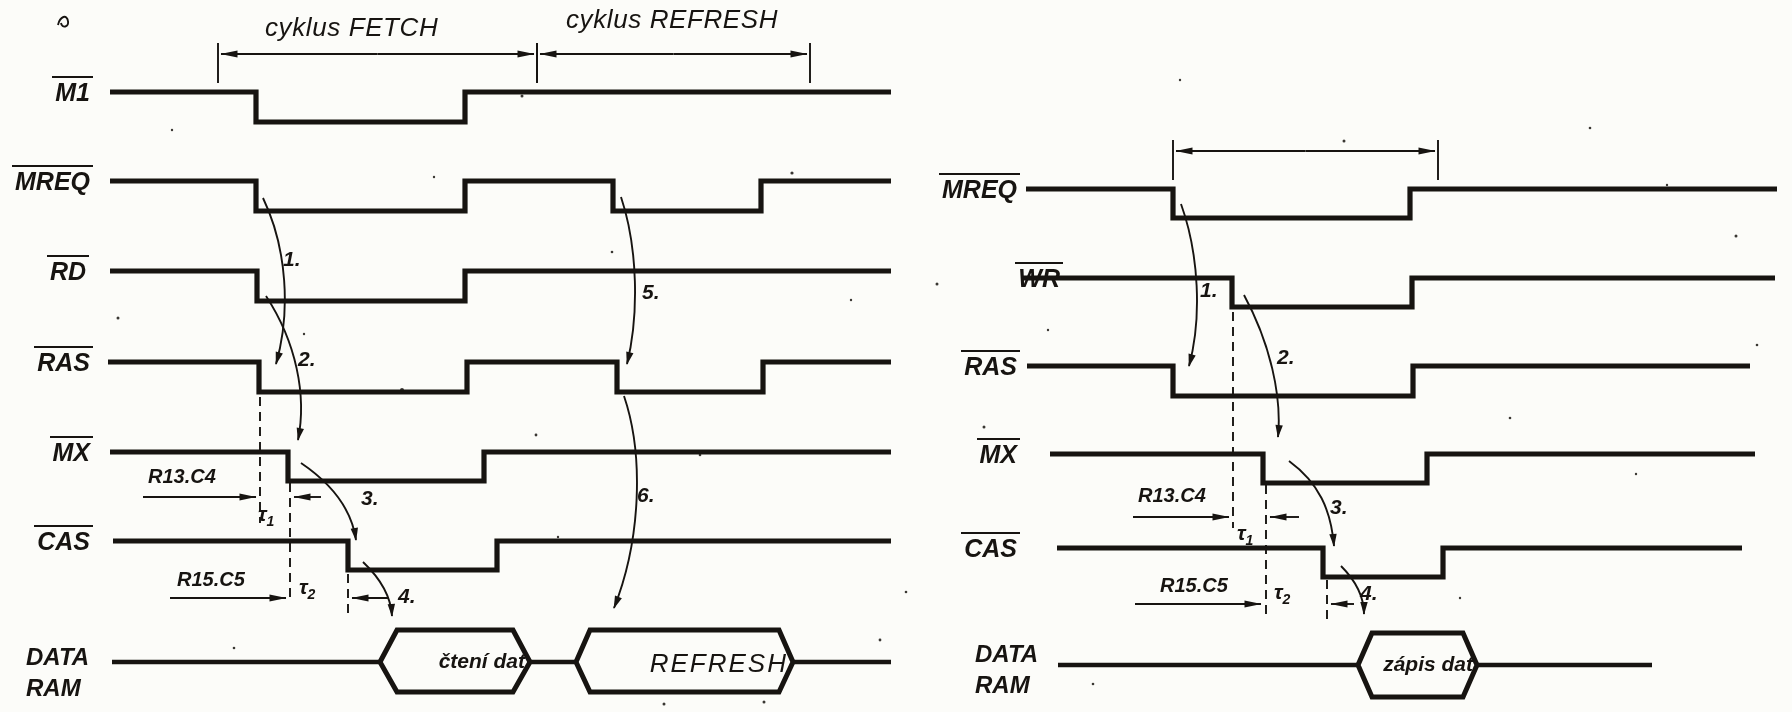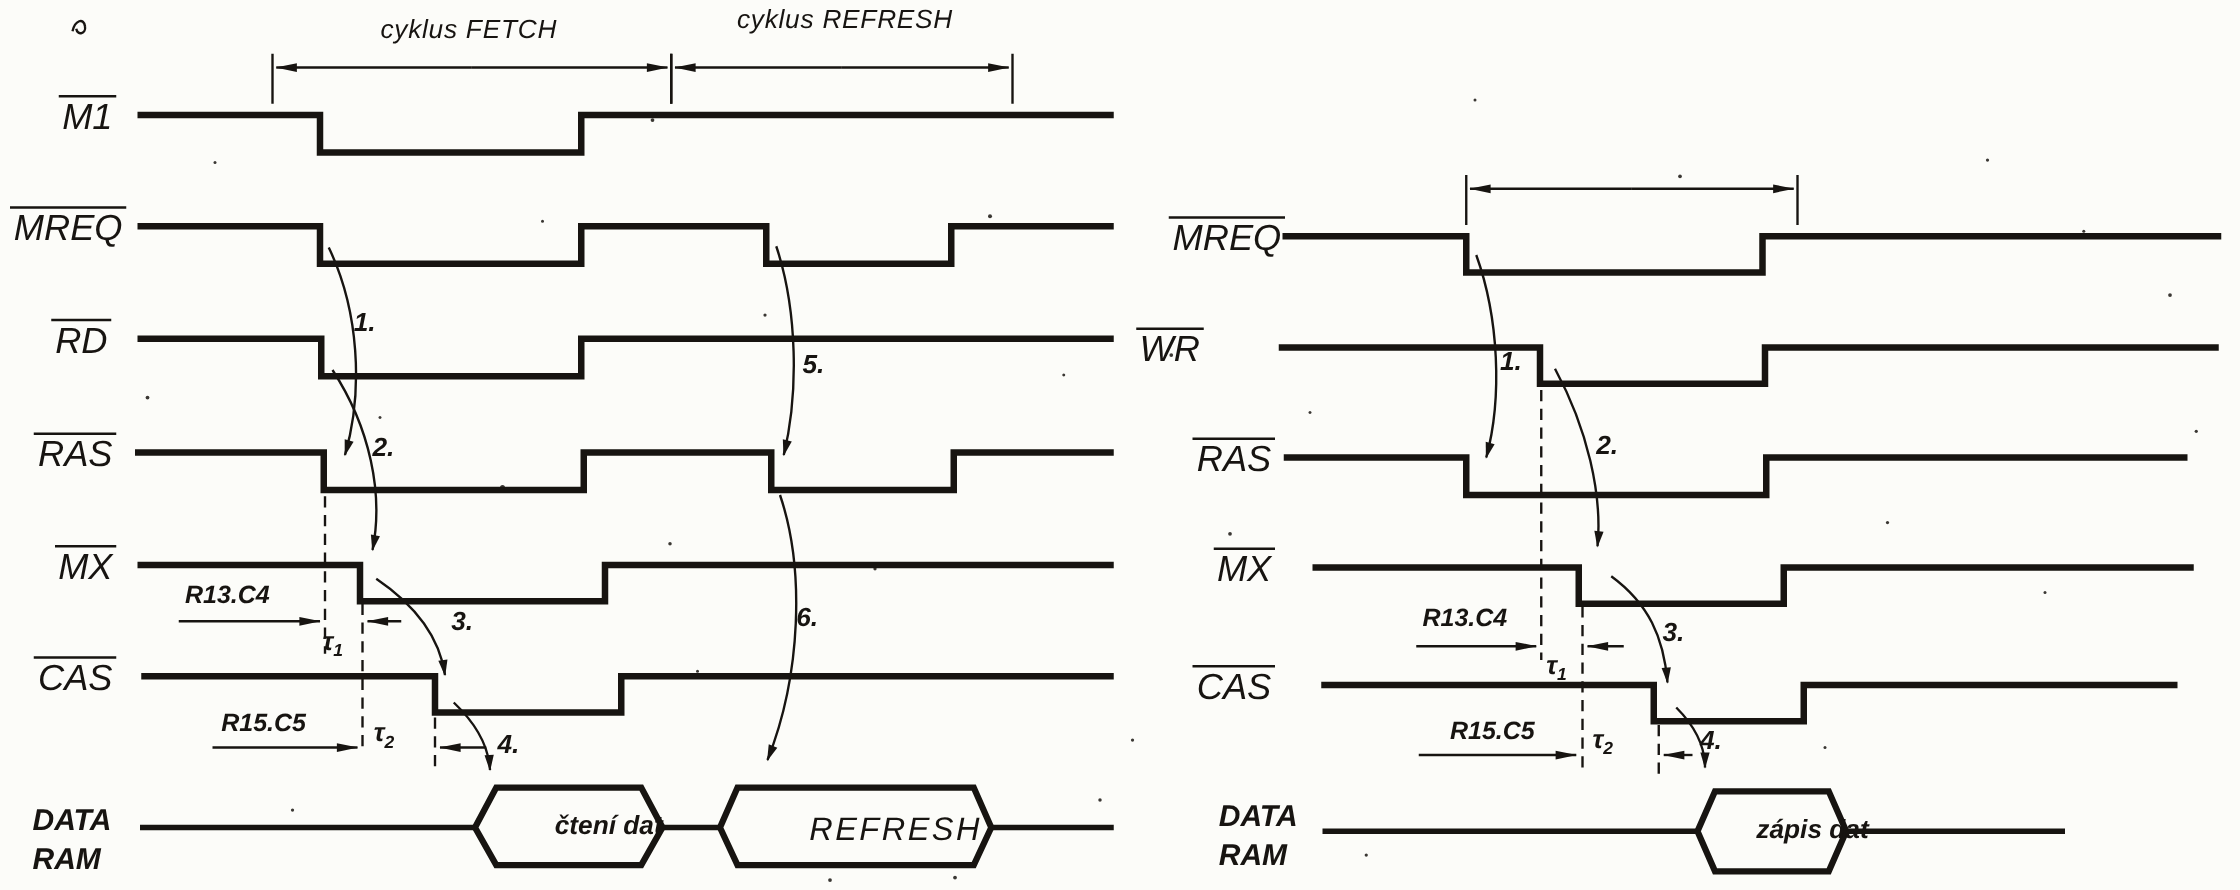--- a/index.html
+++ b/index.html
@@ -13,29 +13,29 @@
   }
   #linework{position:absolute;left:0;top:0;}
   .wave{fill:none;stroke:#171411;stroke-width:5.2;stroke-linejoin:miter;}
   .bus{stroke:#171411;stroke-width:4.4;}
   .busbox{fill:none;stroke:#171411;stroke-width:5;stroke-linejoin:miter;}
   .thin{stroke:#171411;stroke-width:1.9;fill:none;}
   .dash{stroke:#171411;stroke-width:1.9;fill:none;stroke-dasharray:9 6;}
   .curve{stroke:#171411;stroke-width:1.9;fill:none;}
   .speck{fill:#171411;opacity:.85;}
   .lab{position:absolute;font-style:italic;white-space:nowrap;color:#171411;}
-  .sig{font-weight:400;font-size:29px;text-align:right;line-height:1.05;}
+  .sig{font-weight:700;font-size:25px;text-align:right;line-height:1.05;}
   .sig .ovl{display:inline-block;border-top:2.6px solid #171411;padding:1px 3px 0 3px;}
   .datalab{font-weight:700;font-size:24px;text-align:left;line-height:1.05;}
-  .cyc{font-size:21px;text-align:center;letter-spacing:.6px;font-weight:500;}
+  .cyc{font-size:26px;text-align:left;letter-spacing:.6px;font-weight:500;}
   .dimlab{font-size:20px;font-weight:600;}
   .tau{font-size:21px;font-weight:600;}
   .tau sub{font-size:14px;}
   .num{font-size:21px;font-weight:600;}
-  .buslab{font-weight:700;font-size:21px;text-align:center;margin-left:32px;}
+  .buslab{font-weight:700;font-size:21px;text-align:right;}
   .buslab.plain{font-weight:500;font-size:26px;letter-spacing:2px;}
 </style>
 </head>
 <body>
 
 <div id="stage">
 
   <svg id="linework" width="1792" height="712" viewBox="0 0 1792 712">
     <defs>
       <marker id="ah" viewBox="0 0 18 9" refX="17" refY="4.5" markerWidth="18" markerHeight="9" orient="auto" markerUnits="userSpaceOnUse">
@@ -174,21 +174,21 @@
   <div class="lab num" style="left:361px;top:486px">3.</div>
   <div class="lab num" style="left:398px;top:584px">4.</div>
   <div class="lab num" style="left:642px;top:280px">5.</div>
   <div class="lab num" style="left:637px;top:483px">6.</div>
 
   <div class="lab buslab" style="left:385px;top:649px;width:140px">čtení dat</div>
   <div class="lab buslab plain" style="left:581px;top:648px;width:207px">REFRESH</div>
 
 
   <div class="lab sig" style="left:935px;top:173px;width:85px"><span class="ovl">MREQ</span></div>
-  <div class="lab sig" style="left:888px;top:262px;width:75px"><span class="ovl">WR</span></div>
+  <div class="lab sig" style="left:988px;top:262px;width:75px"><span class="ovl">WR</span></div>
   <div class="lab sig" style="left:945px;top:350px;width:75px"><span class="ovl">RAS</span></div>
   <div class="lab sig" style="left:945px;top:438px;width:75px"><span class="ovl">MX</span></div>
   <div class="lab sig" style="left:945px;top:532px;width:75px"><span class="ovl">CAS</span></div>
   <div class="lab datalab" style="left:975px;top:641px">DATA</div>
   <div class="lab datalab" style="left:975px;top:672px">RAM</div>
 
   <div class="lab dimlab" style="left:1138px;top:484px">R13.C4</div>
   <div class="lab tau" style="left:1237px;top:521px"><span>τ</span><sub>1</sub></div>
   <div class="lab dimlab" style="left:1160px;top:574px">R15.C5</div>
   <div class="lab tau" style="left:1274px;top:580px"><span>τ</span><sub>2</sub></div>

